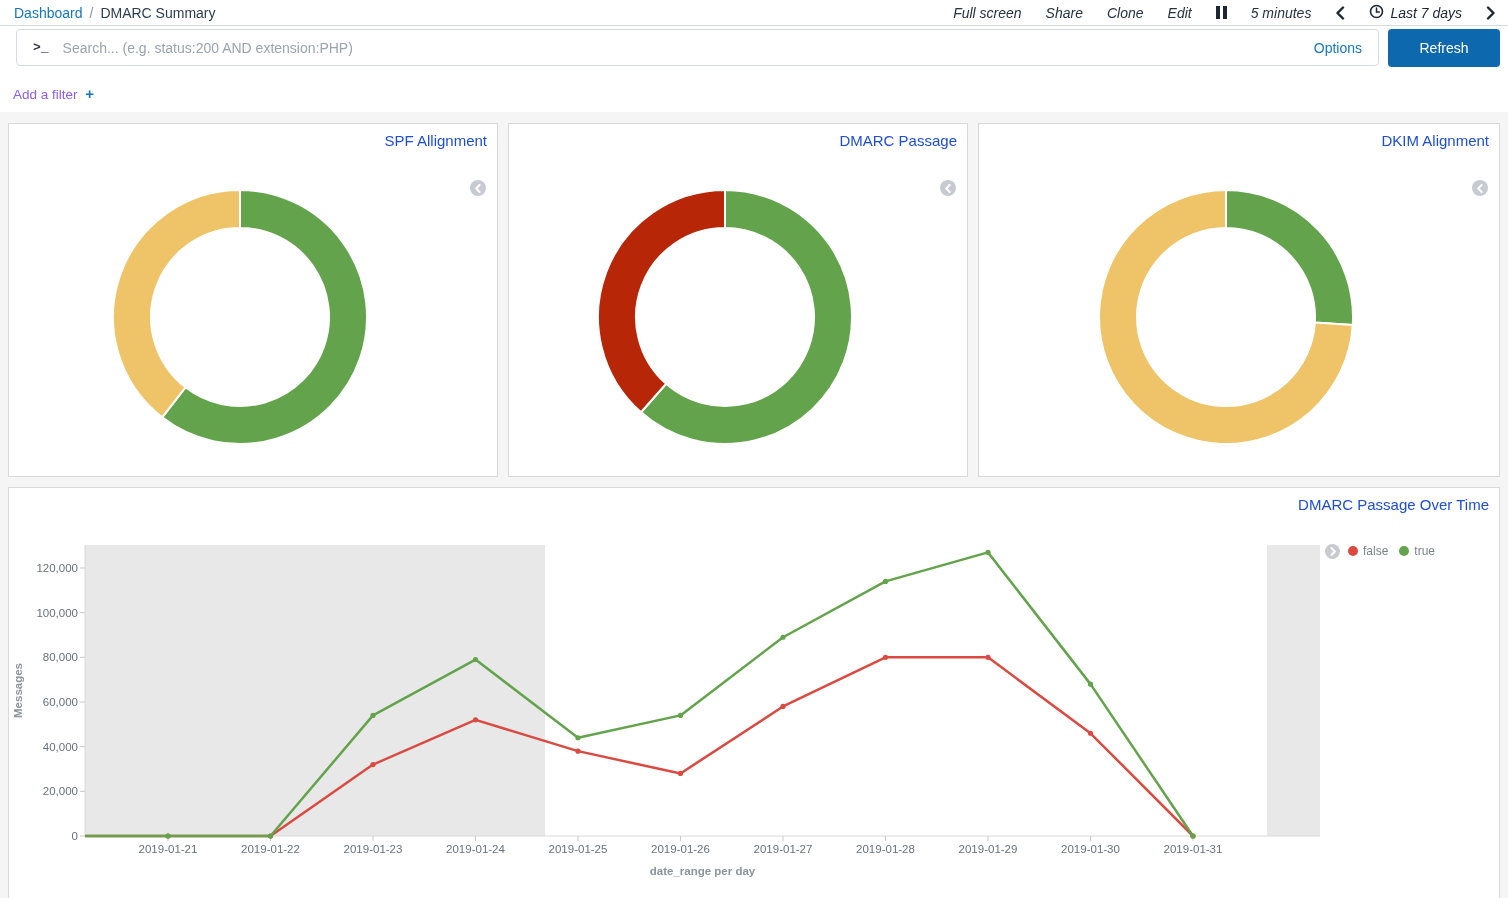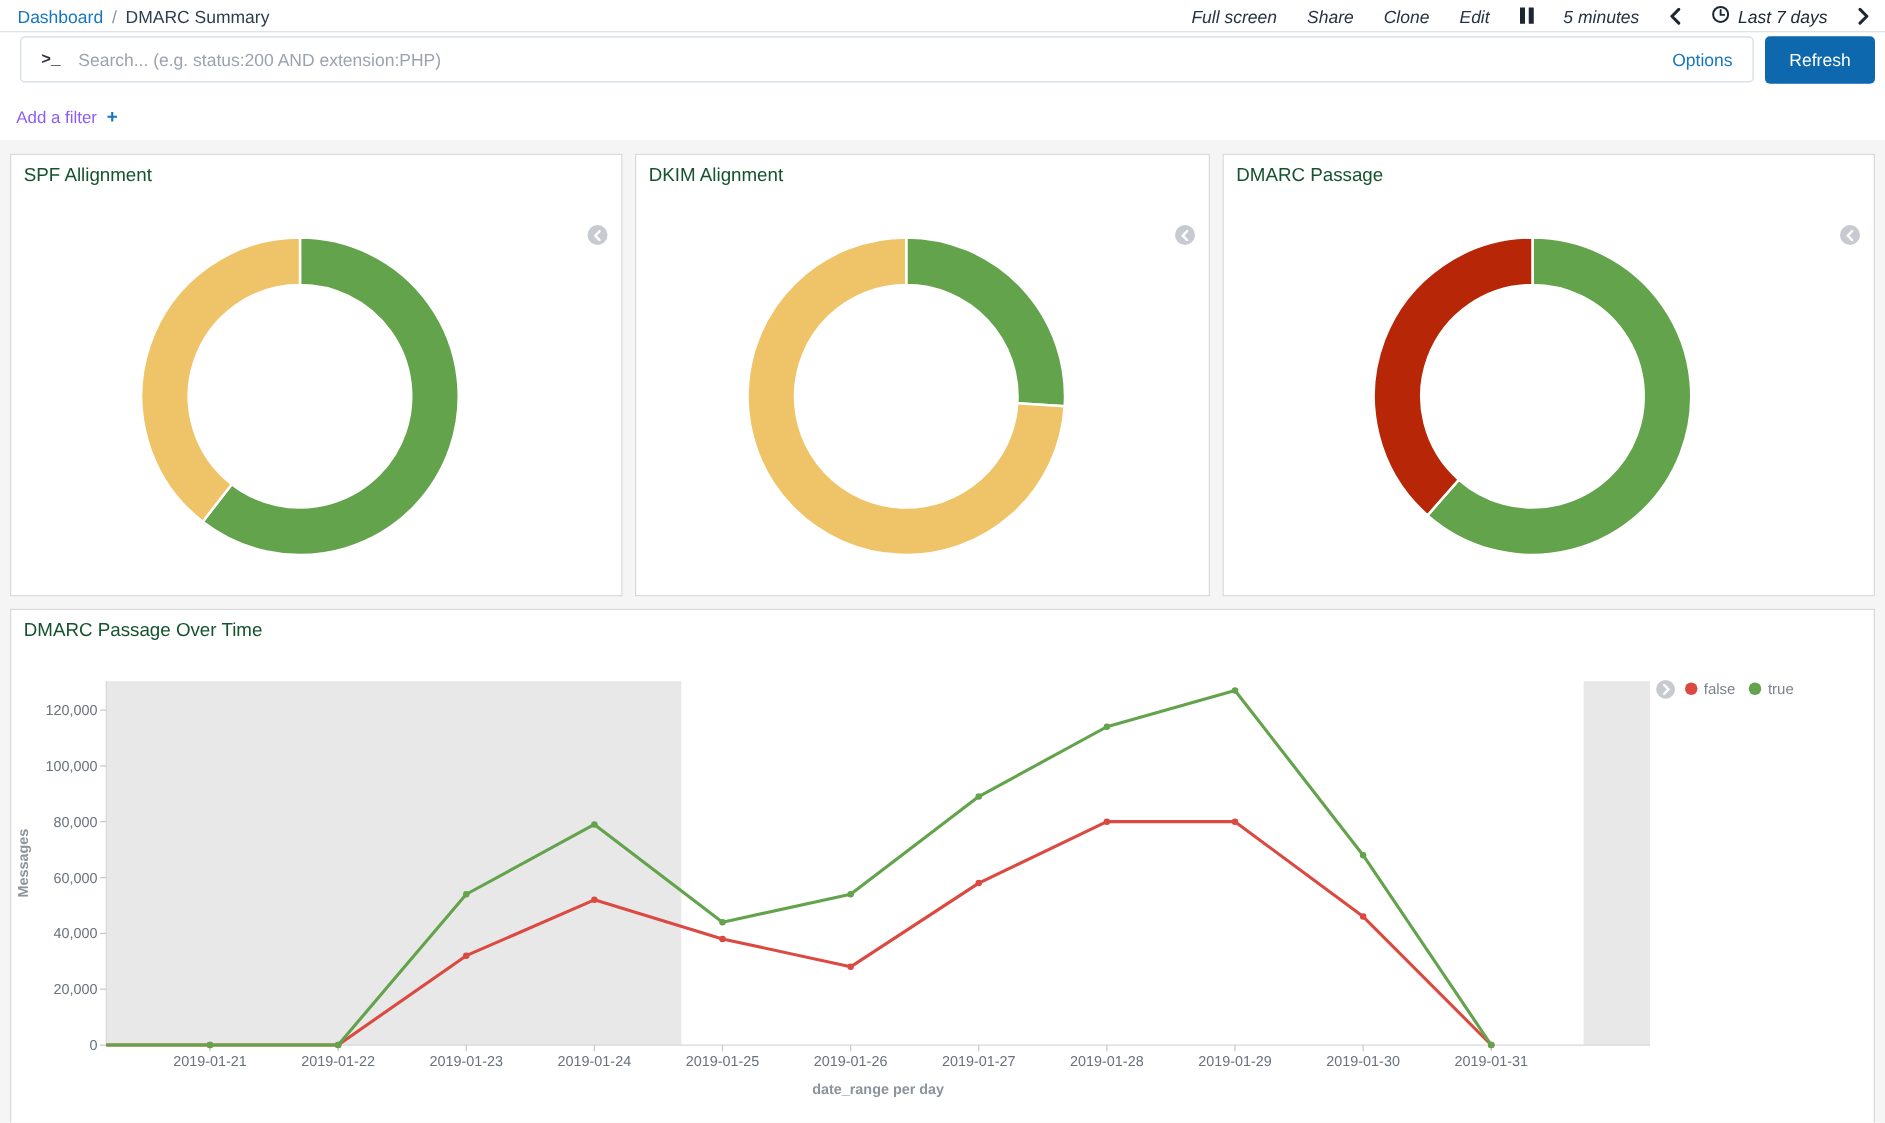--- a/index.html
+++ b/index.html
@@ -23,33 +23,33 @@
 
   
   .querybar { display:flex; align-items:flex-start; gap:9px; padding:3px 8px 6px 16px; background:#fff; }
   .search-box { flex:1; height:37px; border:1px solid #d3dae6; border-radius:4px; background:#fff;
     display:flex; align-items:center; padding:0 16px; }
   .prompt { font-family:"Liberation Mono","DejaVu Sans Mono",monospace; font-weight:700;
     font-size:13px; color:#343741; margin-right:14px; }
   .search-box input { flex:1; border:none; outline:none; font-size:14px; color:#c2410c; }
   .search-box input::placeholder { color:#9ba3af; }
   .options-link { color:#1576bf; font-size:14px; margin-left:12px; cursor:pointer; text-decoration:none; }
-  .refresh-btn { width:88px; height:38px; background:#0d68ad; color:#fff; border:none; border-radius:4px;
+  .refresh-btn { width:112px; height:38px; background:#0d68ad; color:#fff; border:none; border-radius:4px;
     font-size:14px; font-family:inherit; cursor:pointer; }
 
   
   .filterbar { padding:12px 0 10px 13px; background:#fff; font-size:13.5px; }
   .add-filter { color:#8b5cf6; text-decoration:none; cursor:pointer; }
   .plus { color:#1576bf; font-weight:700; font-size:15px; margin-left:4px; cursor:pointer; }
 
   
   .dash { padding:11px 8px 0; background:#f5f5f5; }
   .row1 { display:grid; grid-template-columns:490px 460px 522px; gap:10px; height:354px; margin-bottom:10px; }
   .panel { background:#fff; border:1px solid #d9d9d9; position:relative; }
-  .panel-title { color:#14532d; font-size:15px; padding:8px 10px 4px; }
+  .panel-title { color:#1d4ed8; font-size:15px; padding:8px 10px 4px;text-align:right; }
   .pie-wrap { display:flex; justify-content:center; padding-right:26px; margin-top:36px; }
   .collapse-fab { position:absolute; right:11px; top:56px; width:16px; height:16px; border-radius:50%;
     background:#c7cbd1; display:flex; align-items:center; justify-content:center; cursor:pointer; }
   .big-panel { height:460px; position:relative; }
   .chart-svg { position:absolute; left:0; top:32px; }
 
   
   .legend { position:absolute; left:1339px; top:56px; display:flex; flex-direction:row; gap:11px; }
   .legend-row { display:flex; align-items:center; gap:5px; cursor:pointer; }
   .legend-dot { width:10px; height:10px; border-radius:50%; }
@@ -127,45 +127,45 @@
       </div>
       <div class="pie-wrap">
           <svg width="256" height="256" viewBox="0 0 256 256">
             <path d="M 128 1 A 127 127 0 1 1 50.16080418607201 228.3496865717127 L 73.45127222488512 198.32379610143647 A 89 89 0 1 0 128 39 Z" fill="#62a34b" stroke="#fff" stroke-width="2" stroke-linejoin="round"></path>
             <path d="M 50.16080418607201 228.3496865717127 A 127 127 0 0 1 127.99999999999997 1 L 127.99999999999997 39 A 89 89 0 0 0 73.45127222488512 198.32379610143647 Z" fill="#efc368" stroke="#fff" stroke-width="2" stroke-linejoin="round"></path>
           </svg>
         </div>
     </div>
 
     <div class="panel">
+      <div class="panel-title">DMARC Passage</div>
+      <div class="collapse-fab">
+        <svg width="8" height="9" viewBox="0 0 8 9">
+            <polyline points="5.6,1 2.2,4.5 5.6,8" fill="none" stroke="#fff" stroke-width="2" stroke-linecap="round" stroke-linejoin="round"></polyline>
+          </svg>
+      </div>
+      <div class="pie-wrap">
+          <svg width="256" height="256" viewBox="0 0 256 256">
+            <path d="M 128 1 A 127 127 0 1 1 44.013393103896234 223.26410584306836 L 69.14324398619499 194.75988519711092 A 89 89 0 1 0 128 39 Z" fill="#62a34b" stroke="#fff" stroke-width="2" stroke-linejoin="round"></path>
+            <path d="M 44.013393103896234 223.26410584306836 A 127 127 0 0 1 127.99999999999997 1 L 127.99999999999997 39 A 89 89 0 0 0 69.14324398619499 194.75988519711092 Z" fill="#b82608" stroke="#fff" stroke-width="2" stroke-linejoin="round"></path>
+          </svg>
+        </div>
+    </div>
+
+    <div class="panel">
       <div class="panel-title">DKIM Alignment</div>
       <div class="collapse-fab">
         <svg width="8" height="9" viewBox="0 0 8 9">
             <polyline points="5.6,1 2.2,4.5 5.6,8" fill="none" stroke="#fff" stroke-width="2" stroke-linecap="round" stroke-linejoin="round"></polyline>
           </svg>
       </div>
       <div class="pie-wrap">
           <svg width="256" height="256" viewBox="0 0 256 256">
             <path d="M 128 1 A 127 127 0 0 1 254.7493945103905 135.9743959802228 L 216.8243788301162 133.5883562381089 A 89 89 0 0 0 128 39 Z" fill="#62a34b" stroke="#fff" stroke-width="2" stroke-linejoin="round"></path>
             <path d="M 254.7493945103905 135.9743959802228 A 127 127 0 1 1 127.99999999999997 1 L 127.99999999999997 39 A 89 89 0 1 0 216.8243788301162 133.5883562381089 Z" fill="#efc368" stroke="#fff" stroke-width="2" stroke-linejoin="round"></path>
-          </svg>
-        </div>
-    </div>
-
-    <div class="panel">
-      <div class="panel-title">DMARC Passage</div>
-      <div class="collapse-fab">
-        <svg width="8" height="9" viewBox="0 0 8 9">
-            <polyline points="5.6,1 2.2,4.5 5.6,8" fill="none" stroke="#fff" stroke-width="2" stroke-linecap="round" stroke-linejoin="round"></polyline>
-          </svg>
-      </div>
-      <div class="pie-wrap">
-          <svg width="256" height="256" viewBox="0 0 256 256">
-            <path d="M 128 1 A 127 127 0 1 1 44.013393103896234 223.26410584306836 L 69.14324398619499 194.75988519711092 A 89 89 0 1 0 128 39 Z" fill="#62a34b" stroke="#fff" stroke-width="2" stroke-linejoin="round"></path>
-            <path d="M 44.013393103896234 223.26410584306836 A 127 127 0 0 1 127.99999999999997 1 L 127.99999999999997 39 A 89 89 0 0 0 69.14324398619499 194.75988519711092 Z" fill="#b82608" stroke="#fff" stroke-width="2" stroke-linejoin="round"></path>
           </svg>
         </div>
     </div>
   </div>
 
   <div class="panel big-panel">
     <div class="panel-title">DMARC Passage Over Time</div>
     <div>
         <svg class="chart-svg" width="1490" height="400" viewBox="0 0 1490 400" style="position: absolute; left: 0px; top: 32px;">
           <rect x="76" y="25" width="460.0375" height="291" fill="#e8e8e8"></rect>

